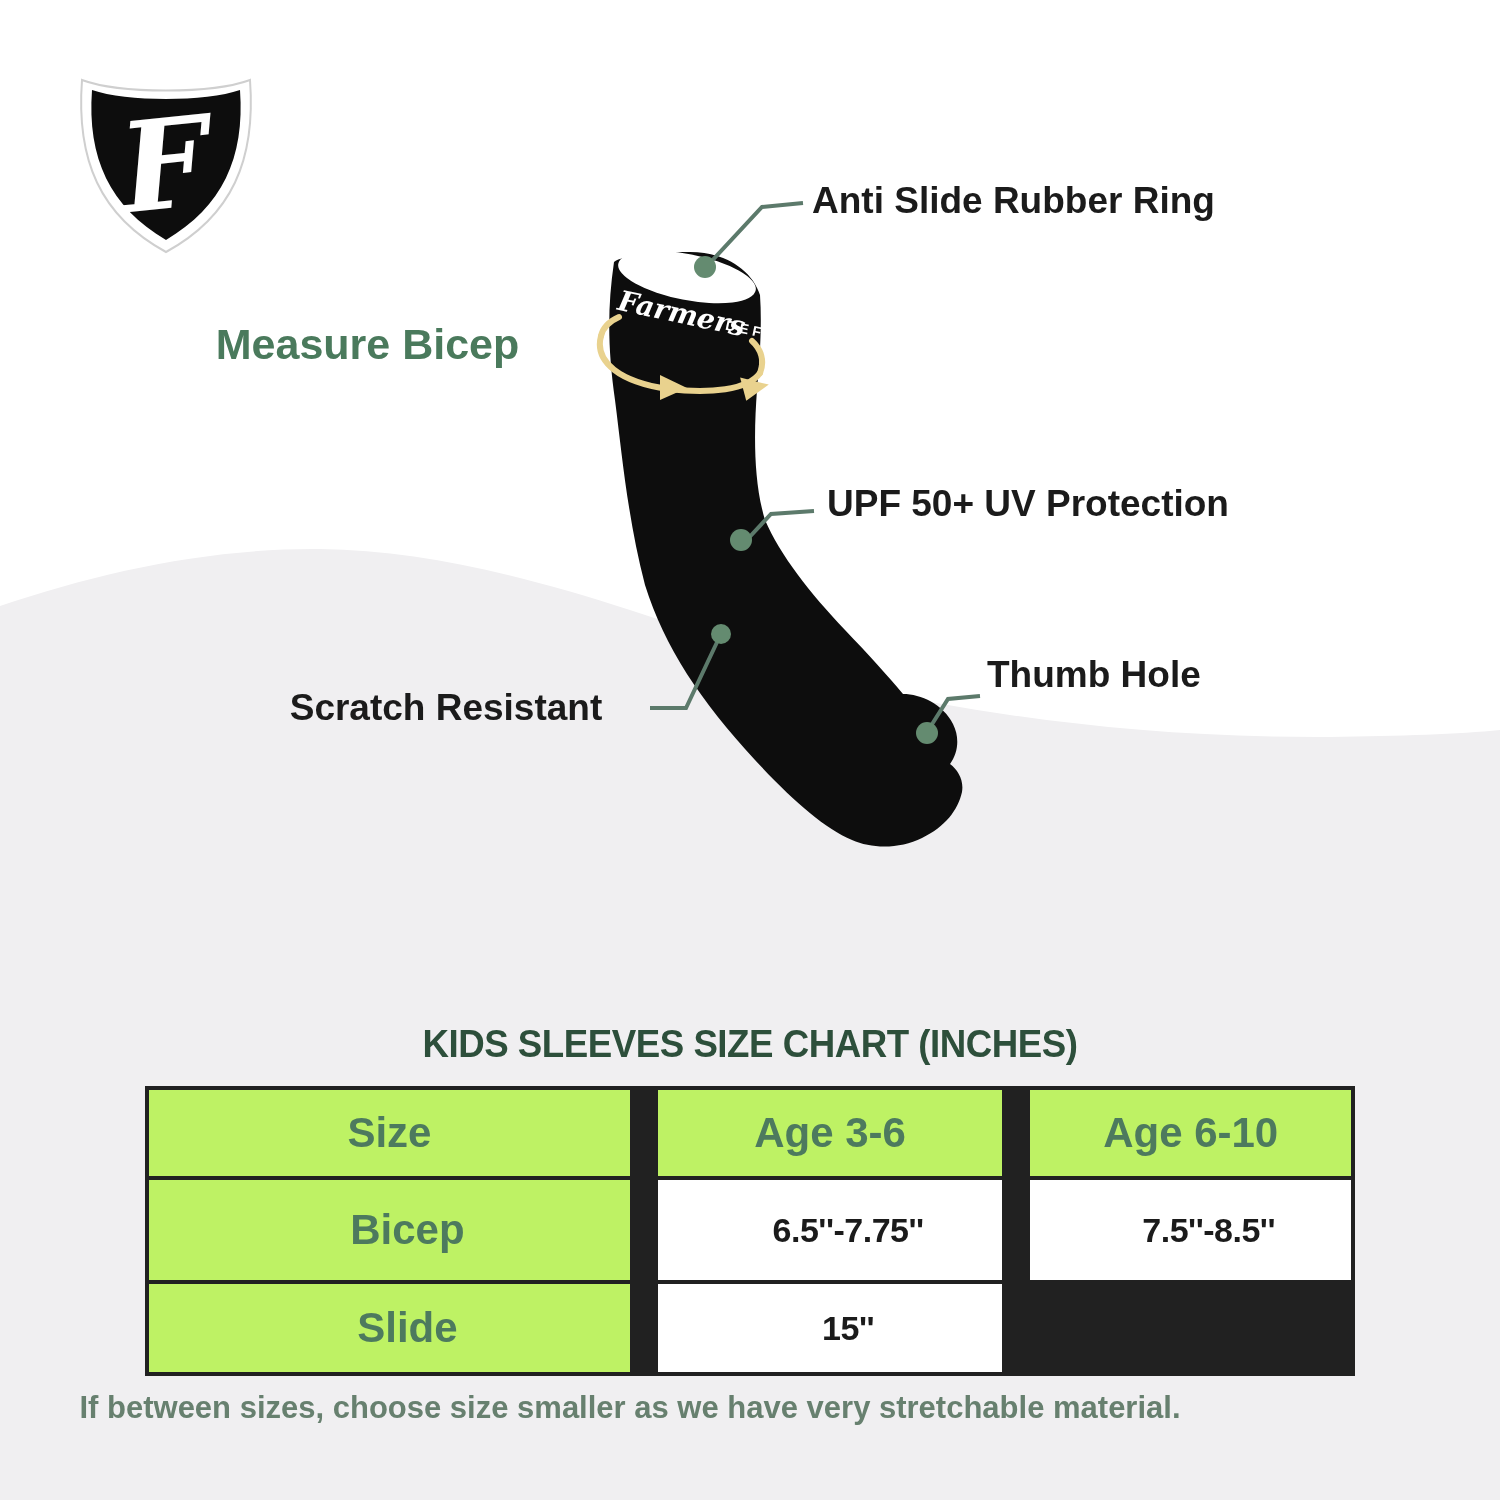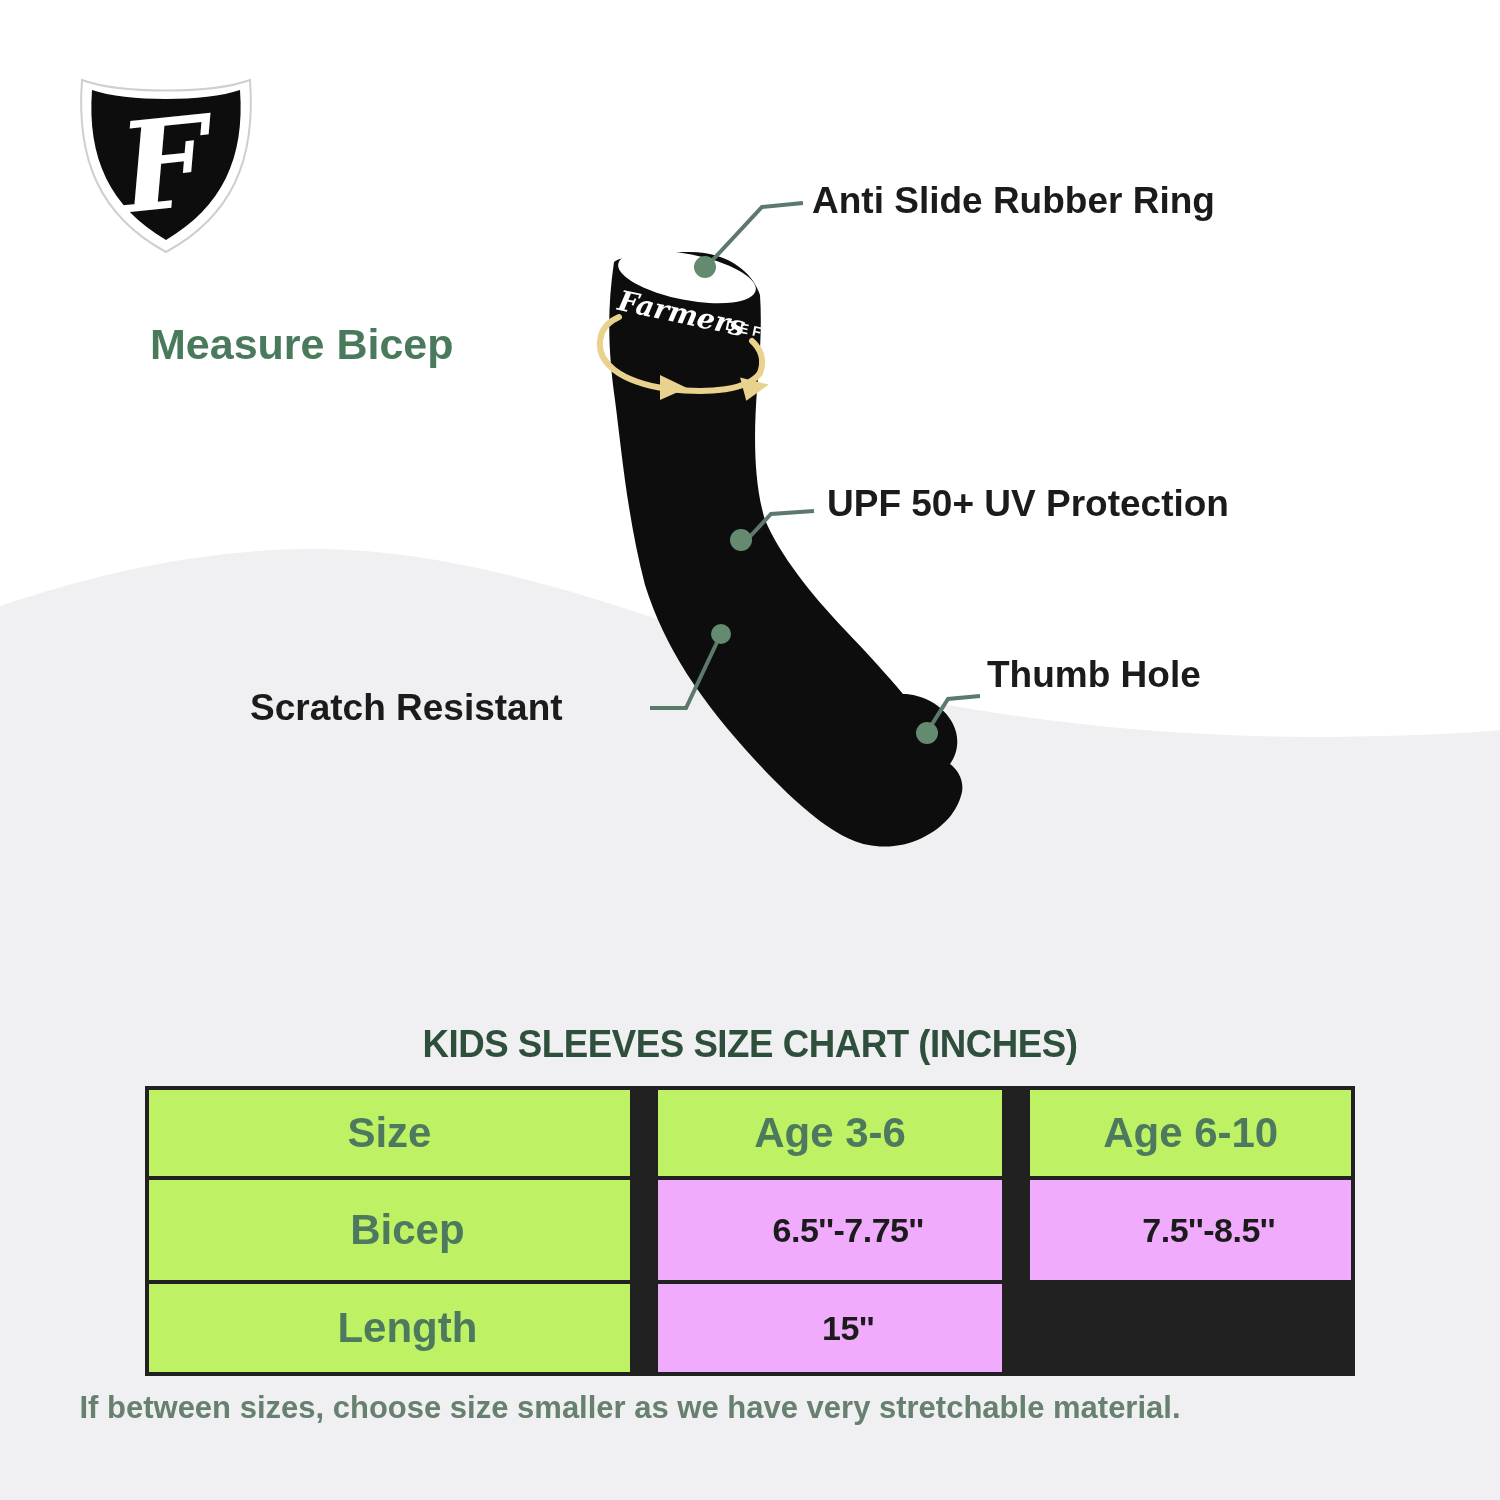--- a/index.html
+++ b/index.html
@@ -6,40 +6,40 @@
   .canvas{
     position:relative;width:1500px;height:1500px;overflow:hidden;
     background:#ffffff;font-family:"Liberation Sans",sans-serif;
   }
   .layer{position:absolute;left:0;top:0;width:1500px;height:1500px;}
   .callout{
     position:absolute;font-weight:bold;font-size:37px;color:#1b1b1b;
     white-space:nowrap;letter-spacing:0px;line-height:1.1;
   }
   .callout.green{color:#4a7a5c;font-size:43px;}
-  .right-align{text-align:left;}
+  .right-align{text-align:center;}
   .chart-title{
     position:absolute;left:0;top:1022px;width:1500px;text-align:center;
     font-size:39px;font-weight:bold;color:#2d4f3b;letter-spacing:-0.5px;
     transform:scaleX(0.94);
   }
   .size-table{
     position:absolute;left:145px;top:1086px;width:1202px;
     display:grid;grid-template-columns:40% 31% 29%;
     grid-template-rows:86px 104px 92px;
     border:4px solid #212121;background:#212121;
   }
   .cell{
     display:flex;align-items:center;justify-content:center;
     background:#bef264;
   }
   .cell.bt{border-top:4px solid #212121;padding-left:36px;}
   .cell.bl{border-left:4px solid #212121;margin-left:24px;}
   .cell.head,.cell.rowlabel{font-weight:bold;font-size:42px;color:#4d7a5e;}
-  .cell.val{background:#f0abfc;font-weight:bold;font-size:34px;color:#1b1b1b;letter-spacing:-0.5px;}
+  .cell.val{background:#ffffff;font-weight:bold;font-size:34px;color:#1b1b1b;letter-spacing:-0.5px;}
   .note{
     position:absolute;left:0;top:1390px;width:1260px;text-align:center;
     font-size:31px;font-weight:bold;color:#67806f;
   }
 </style>
 </head>
 <body>
 
 <div class="canvas">
 
@@ -125,19 +125,19 @@
 
   <div class="size-table">
     <div class="cell head">Size</div>
     <div class="cell head bl">Age 3-6</div>
     <div class="cell head bl">Age 6-10</div>
 
     <div class="cell rowlabel bt">Bicep</div>
     <div class="cell val bt bl">6.5''-7.75''</div>
     <div class="cell val bt bl">7.5''-8.5''</div>
 
-    <div class="cell rowlabel bt">Length</div>
+    <div class="cell rowlabel bt">Slide</div>
     <div class="cell val bt bl">15''</div>
   </div>
 
   <div class="note">If between sizes, choose size smaller as we have very stretchable material.</div>
 
 </div>
 
 </body></html>

